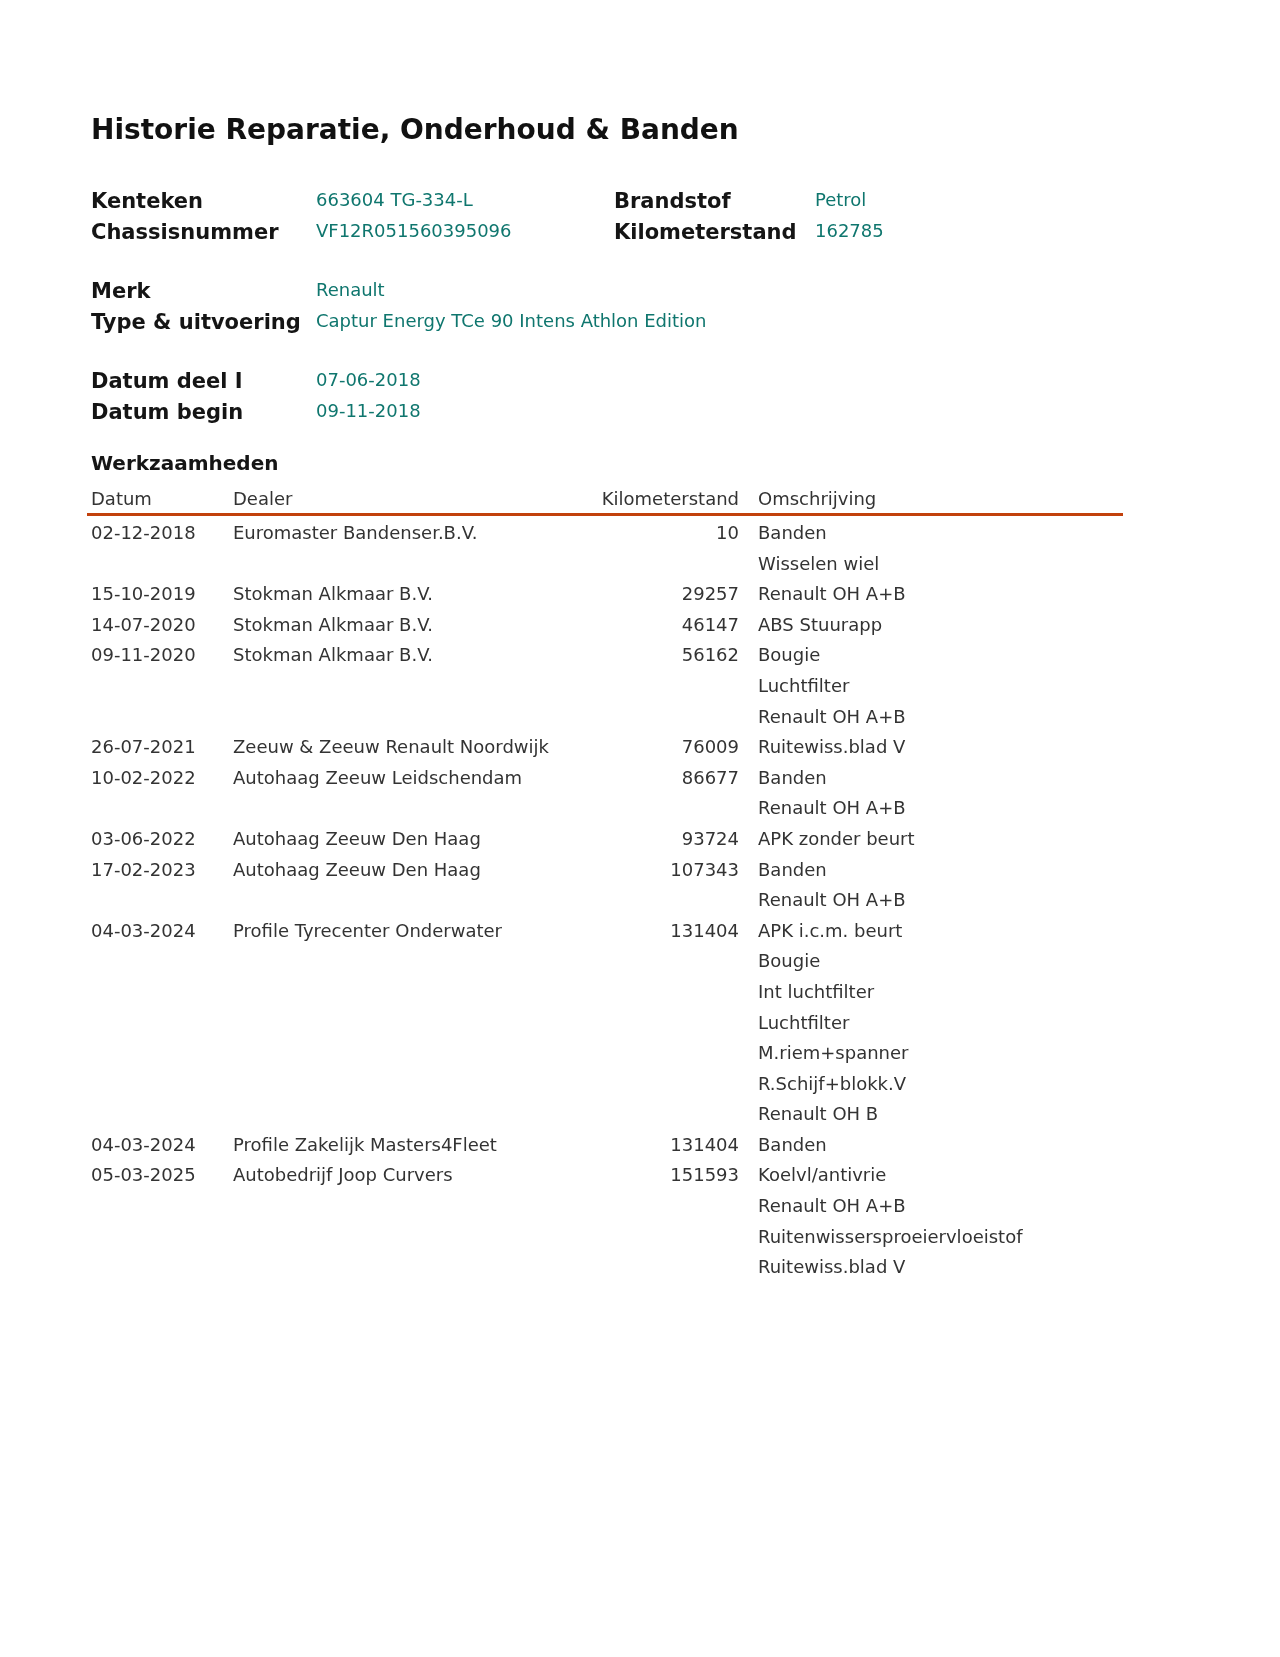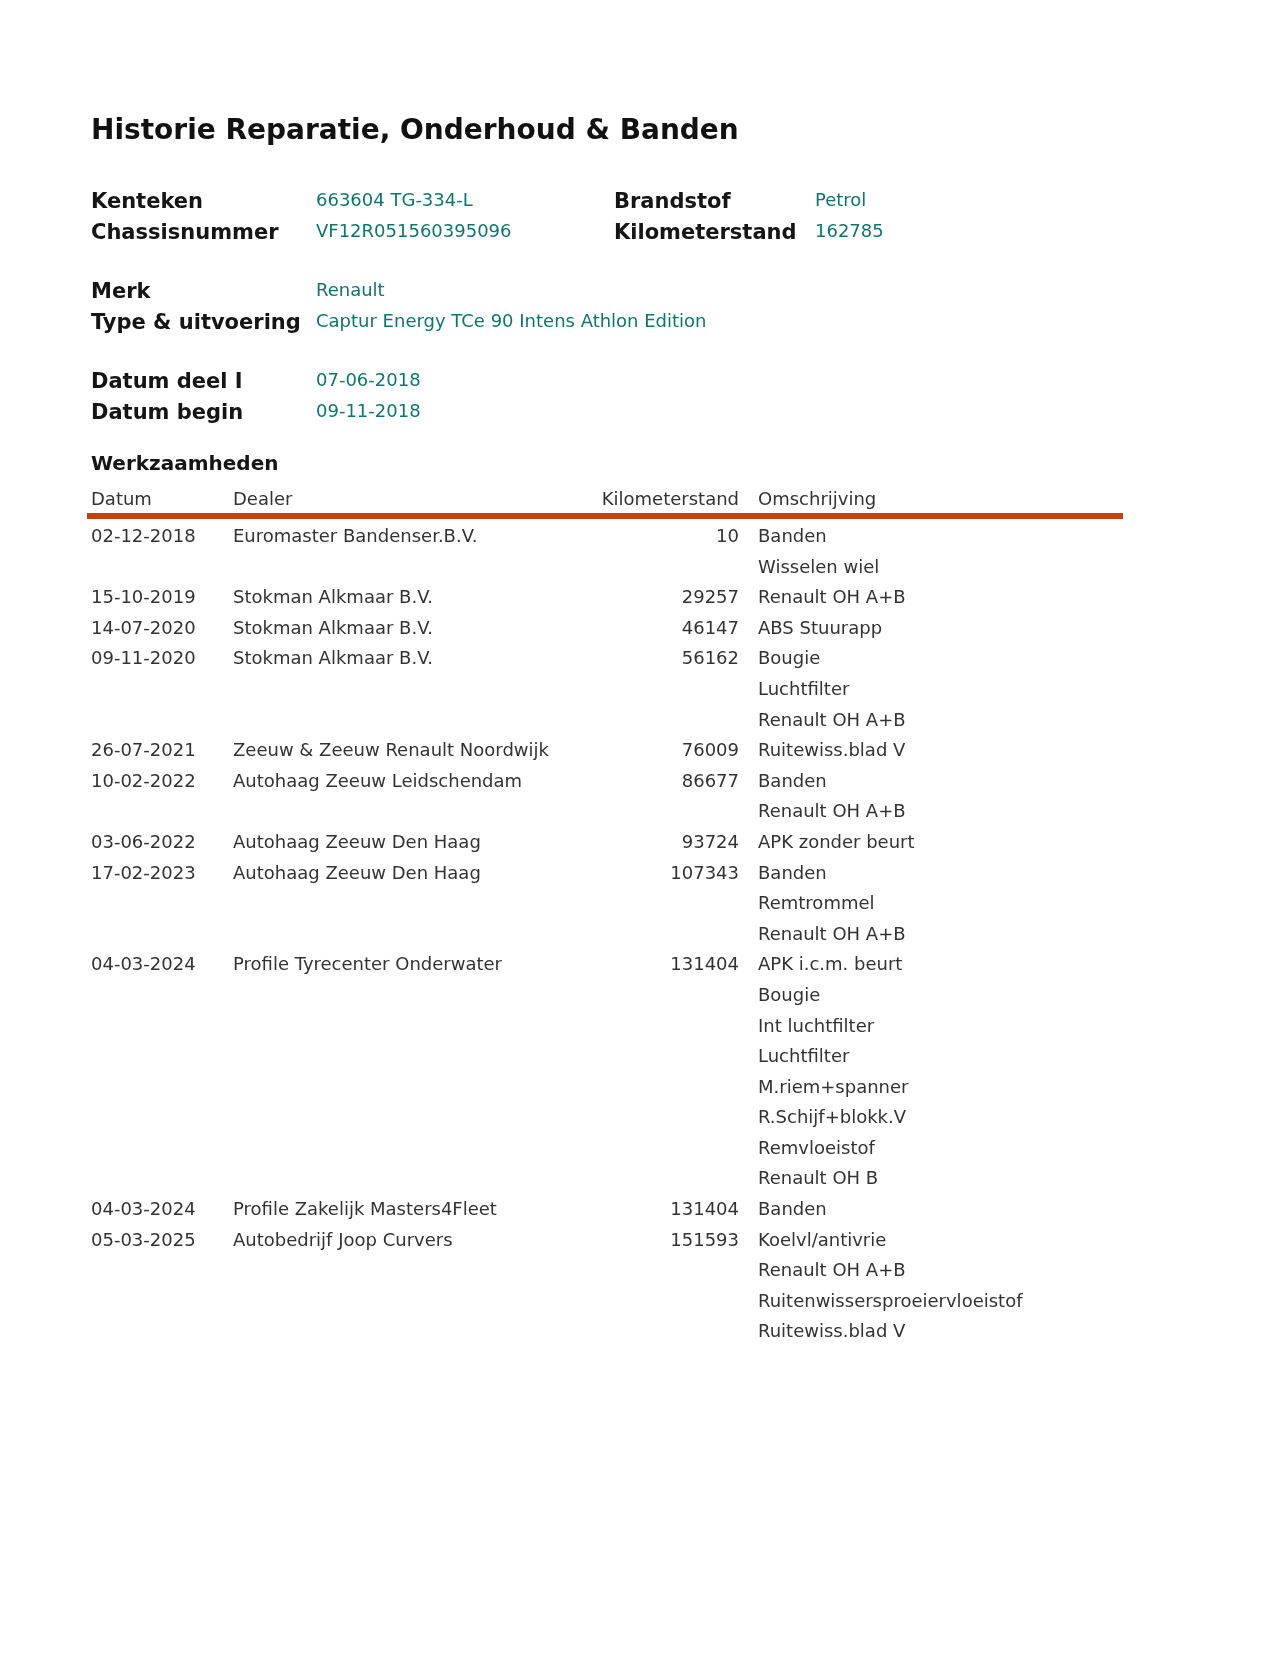--- a/index.html
+++ b/index.html
@@ -47,21 +47,21 @@
   }
   .table {
     position: absolute;
     left: 87px;
     top: 488px;
     width: 1036px;
   }
   .thead {
     position: relative;
     height: 25px;
-    border-bottom: 6px solid #c2410c;
+    border-bottom: 3px solid #c2410c;
   }
   .th, .td {
     position: absolute;
     font-size: 18px;
     color: #333333;
     white-space: nowrap;
     line-height: 22px;
   }
   .th { top: 0; }
   .c-date { left: 4px; }
@@ -186,23 +186,20 @@
         </div>
       </div>
       <div class="row">
         <div class="desc-line">
           <div class="td c-date">17-02-2023</div>
           <div class="td c-dealer">Autohaag Zeeuw Den Haag</div>
           <div class="td c-km">107343</div>
           <div class="td c-desc">Banden</div>
         </div>
         <div class="desc-line">
-          <div class="td c-desc">Remtrommel</div>
-        </div>
-        <div class="desc-line">
           <div class="td c-desc">Renault OH A+B</div>
         </div>
       </div>
       <div class="row">
         <div class="desc-line">
           <div class="td c-date">04-03-2024</div>
           <div class="td c-dealer">Profile Tyrecenter Onderwater</div>
           <div class="td c-km">131404</div>
           <div class="td c-desc">APK i.c.m. beurt</div>
         </div>
@@ -215,23 +212,20 @@
         <div class="desc-line">
           <div class="td c-desc">Luchtfilter</div>
         </div>
         <div class="desc-line">
           <div class="td c-desc">M.riem+spanner</div>
         </div>
         <div class="desc-line">
           <div class="td c-desc">R.Schijf+blokk.V</div>
         </div>
         <div class="desc-line">
-          <div class="td c-desc">Remvloeistof</div>
-        </div>
-        <div class="desc-line">
           <div class="td c-desc">Renault OH B</div>
         </div>
       </div>
       <div class="row">
         <div class="desc-line">
           <div class="td c-date">04-03-2024</div>
           <div class="td c-dealer">Profile Zakelijk Masters4Fleet</div>
           <div class="td c-km">131404</div>
           <div class="td c-desc">Banden</div>
         </div>

